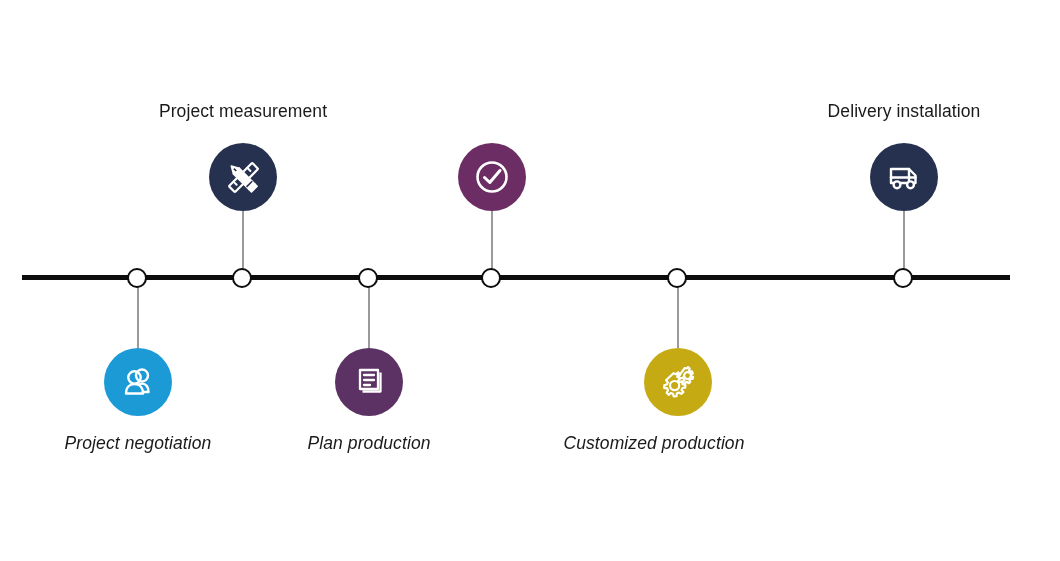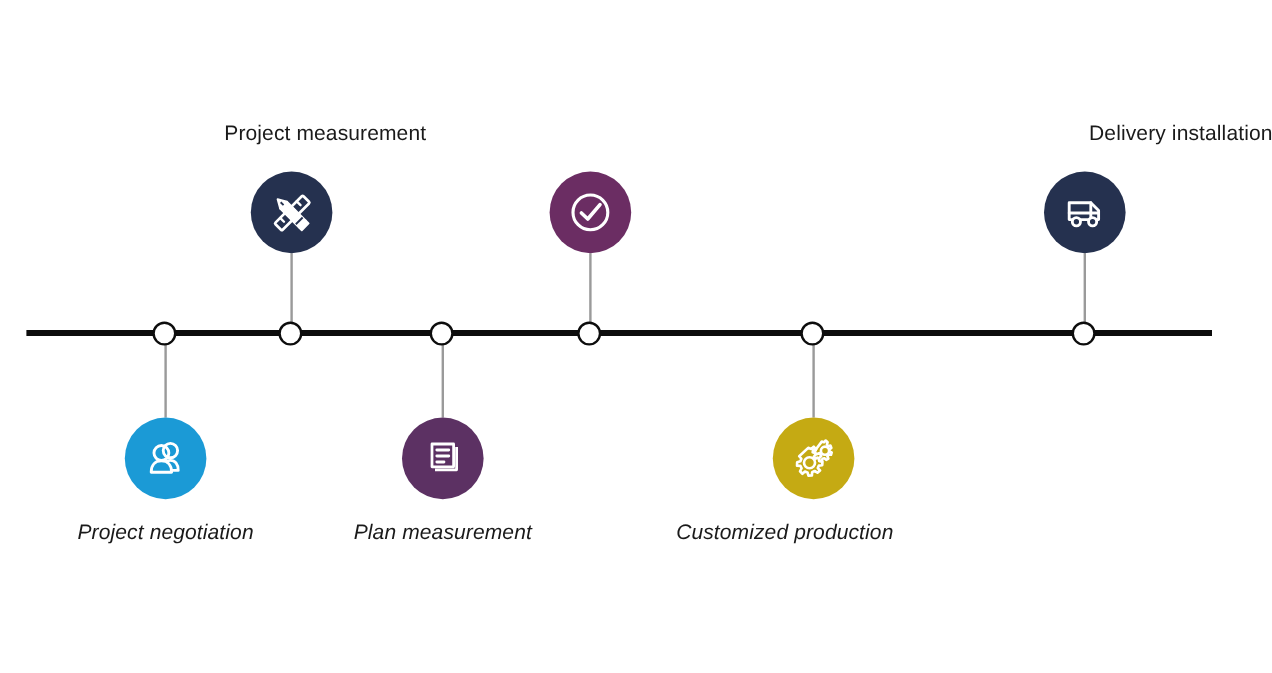--- a/index.html
+++ b/index.html
@@ -74,21 +74,21 @@
   
   .milestone-label {
     position: absolute;
     font-size: 17.5px;
     color: #1a1a1a;
     white-space: nowrap;
     transform: translateX(-50%);
     letter-spacing: 0.1px;
     line-height: 1;
   }
-  .milestone-label.up   { top: 103px; margin-left: 28px; }
+  .milestone-label.up   { top: 103px; }
   .milestone-label.down { top: 435px; font-style: italic; }
 </style>
 </head>
 <body>
 
 <div id="timeline-root">
 
   <div class="axis-line"></div>
 
   <div class="stem down" style="left:138px"></div>
@@ -149,21 +149,21 @@
           <path d="M11 27 L29 27 L29 8 L11 8 Z" fill="#5c3163"></path>
         </g>
         <g stroke="#ffffff" stroke-width="2.3" stroke-linecap="round">
           <line x1="15" y1="13" x2="25" y2="13"></line>
           <line x1="15" y1="18" x2="25" y2="18"></line>
           <line x1="15" y1="23" x2="21" y2="23"></line>
         </g>
       </svg>
     </span>
   </div>
-  <div class="milestone-label down" style="left:369px">Plan measurement</div>
+  <div class="milestone-label down" style="left:369px">Plan production</div>
 
   <div class="stem up" style="left:492px"></div>
   <div class="axis-node" style="left:492px"></div>
   <div class="disc up" style="left:492px;background:#6b2d63">
     <span>
       <svg width="42" height="42" viewBox="0 0 42 42">
         <circle cx="21" cy="21" r="14.5" fill="none" stroke="#ffffff" stroke-width="2.6"></circle>
         <path d="M13.5 21.5 L18.8 26.5 L29 14.5" fill="none" stroke="#ffffff" stroke-width="3" stroke-linecap="round" stroke-linejoin="round"></path>
       </svg>
     </span>
@@ -198,15 +198,15 @@
           <line x1="7" y1="20.5" x2="25" y2="20.5"></line>
           <line x1="25.5" y1="20.5" x2="31.5" y2="20.5"></line>
         </g>
         <g fill="#25314f" stroke="#ffffff" stroke-width="2.4">
           <circle cx="13" cy="27.8" r="3.4"></circle>
           <circle cx="26.5" cy="27.8" r="3.4"></circle>
         </g>
       </svg>
     </span>
   </div>
-  <div class="milestone-label up" style="left:956px">Delivery installation</div>
+  <div class="milestone-label up" style="left:904px">Delivery installation</div>
 
 </div>
 
 </body></html>

